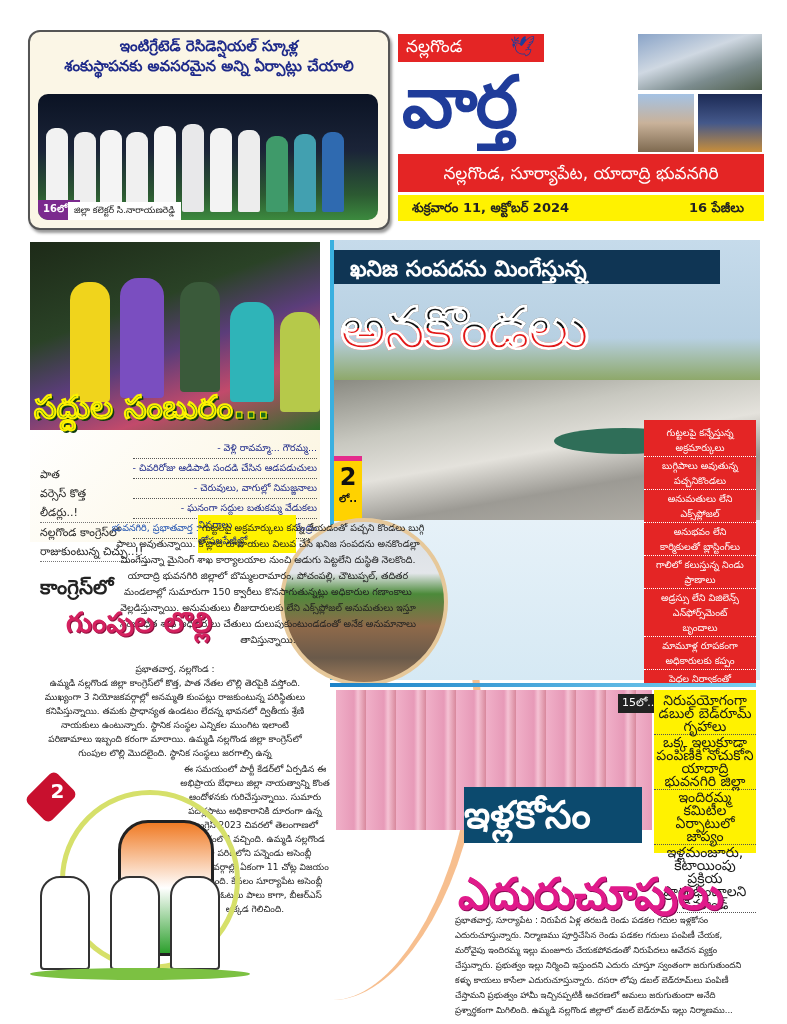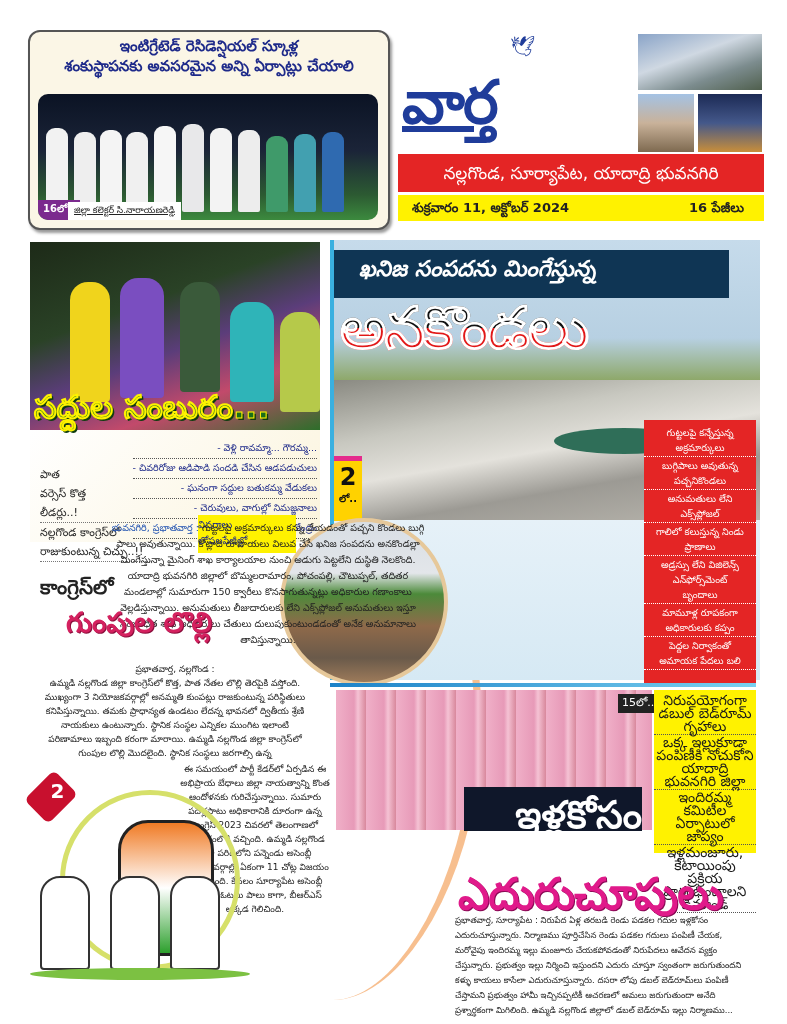--- a/index.html
+++ b/index.html
@@ -4,25 +4,25 @@
 <style>
   html,body{margin:0;padding:0;}
   body{width:787px;height:1024px;background:#fff;position:relative;overflow:hidden;font-family:"DejaVu Sans",sans-serif;color:#222;}
   .abs{position:absolute;}
   
   .event-box{left:28px;top:30px;width:358px;height:196px;border:2px solid #555;border-radius:12px;background:#fbf6e6;box-shadow:2px 3px 3px #999;}
   .event-title{left:0;right:0;top:4px;text-align:center;color:#1e2a8a;font-weight:bold;font-size:15px;line-height:20px;}
   .event-photo{left:8px;top:62px;width:340px;height:126px;border-radius:10px;background:linear-gradient(180deg,#0b1324 0%,#1b2438 45%,#2c5a32 80%,#3c8a3e 100%);overflow:hidden;}
   .person{position:absolute;bottom:8px;width:22px;border-radius:9px 9px 2px 2px;}
   .event-ref{left:0;bottom:0;background:#7b2a8e;color:#fff;font-size:10px;padding:3px 5px;font-weight:bold;}
-  .event-caption{left:30px;bottom:0;background:#fff;color:#222;font-size:9px;padding:3px 6px;text-decoration:underline;}
+  .event-caption{left:30px;bottom:0;background:#fff;color:#222;font-size:9px;padding:3px 6px;}
   
   .mast{left:398px;top:30px;width:368px;height:200px;}
   .mast-top-label{left:0;top:4px;background:#e42525;color:#fff;font-size:17px;padding:2px 8px;width:130px;}
-  .mast-logo{left:4px;top:26px;width:222px;height:92px;color:#1f3c9a;font-size:60px;font-weight:bold;line-height:92px;letter-spacing:-2px;text-decoration:underline;}
+  .mast-logo{left:4px;top:26px;width:222px;height:92px;color:#1f3c9a;font-size:72px;font-weight:bold;line-height:92px;letter-spacing:-2px;}
   .mast-underline{left:4px;top:130px;width:226px;height:8px;background:#1f3c9a;}
   .mast-img1{left:240px;top:4px;width:124px;height:56px;background:linear-gradient(160deg,#8aa4c8 0%,#cfd8e2 40%,#7c8c8e 70%,#4f5f4d 100%);}
   .mast-img2{left:240px;top:64px;width:56px;height:58px;background:linear-gradient(180deg,#a4c2e4 0%,#c9b29a 50%,#7e6a50 100%);}
   .mast-img3{left:300px;top:64px;width:64px;height:58px;background:linear-gradient(180deg,#1c2a55 0%,#44588a 50%,#c88e3a 100%);}
   .mast-districts{left:0;top:124px;width:366px;height:38px;background:#e42525;color:#fff;font-size:17px;line-height:38px;text-align:center;}
   .mast-date-bar{left:0;top:165px;width:366px;height:26px;background:#fff200;font-size:13px;font-weight:bold;line-height:26px;color:#222;}
   
   .fest-photo{left:30px;top:242px;width:290px;height:188px;background:linear-gradient(160deg,#1d2a18 0%,#2a4226 35%,#5b3d7a 55%,#c24a6b 75%,#2d6e2a 100%);overflow:hidden;}
   .fest-title{left:34px;top:388px;font-size:32px;font-weight:bold;color:#1a6e1a;-webkit-text-stroke:1px #fff200;text-shadow:2px 2px 0 #0f3d0f;}
   .fest-bg{left:30px;top:430px;width:290px;height:112px;background:linear-gradient(135deg,#fff 0%,#fbf4dc 100%);}
@@ -36,41 +36,41 @@
   .cong-title{left:66px;top:606px;font-size:28px;font-weight:bold;color:#d4215f;text-shadow:1px 1px 0 #8a0d3b;}
   .cong-body{left:40px;top:662px;width:270px;font-size:9px;line-height:14px;text-align:center;color:#222;}
   .cong-body2{left:180px;top:762px;width:150px;font-size:9px;line-height:14px;text-align:center;color:#222;}
   .cartoon{left:30px;top:780px;width:220px;height:210px;}
   .hand{left:88px;top:40px;width:90px;height:130px;border:3px solid #222;border-radius:30px 30px 20px 20px;background:linear-gradient(180deg,#f07b25 0%,#fff 50%,#2da02d 100%);}
   .figure{position:absolute;bottom:20px;width:46px;height:90px;background:#fff;border:2px solid #333;border-radius:20px 20px 4px 4px;}
   .badge2{left:34px;top:776px;width:34px;height:42px;background:#c8102e;color:#fff;font-weight:bold;font-size:20px;text-align:center;transform:rotate(45deg);border-radius:6px;}
   .badge2 span{display:block;transform:rotate(-45deg);}
   
   .lead{left:330px;top:240px;width:426px;height:440px;border-left:4px solid #3ab0e0;}
-  .lead-kicker{left:0;top:10px;width:370px;height:48px;background:#0f3554;color:#fff;font-size:22px;line-height:38px;padding-left:25px;font-weight:bold;font-style:italic;}
+  .lead-kicker{left:0;top:10px;width:370px;height:34px;background:#0f3554;color:#fff;font-size:22px;line-height:38px;padding-left:16px;font-weight:bold;}
   .lead-sky{left:0;top:0;width:426px;height:140px;background:linear-gradient(180deg,#c6dbeb 0%,#b7d0e2 70%,#8ea86a 100%);}
   .lead-title{left:6px;top:52px;font-size:58px;font-weight:bold;letter-spacing:-2px;line-height:72px;background:linear-gradient(180deg,#111 0%,#111 50%,#e21818 50%,#e21818 100%);-webkit-background-clip:text;background-clip:text;color:transparent;-webkit-text-stroke:1px #fff;}
   .lead-quarry{left:0;top:140px;width:426px;height:140px;background:linear-gradient(170deg,#8a8a82 0%,#c8c8c0 30%,#e4e2dc 50%,#9c9a94 70%,#b9b6ae 100%);}
   .pond{left:220px;top:48px;width:140px;height:26px;background:#2f6e58;border-radius:50%;}
   .lead-body-bg{left:0;top:280px;width:426px;height:160px;background:linear-gradient(180deg,#e6f1f8 0%,#d6e9f4 100%);}
   .lead-body{left:108px;top:520px;width:320px;font-size:9.5px;line-height:16px;color:#222;text-align:center;}
   .lead-dateline{color:#1e50b0;}
   .lead-box{left:644px;top:420px;width:112px;height:262px;background:#e42525;color:#fff;font-size:9.5px;text-align:center;line-height:15px;padding-top:4px;}
   .lead-box div{border-bottom:1px dotted #fff;padding:1px 12px;}
   .lead-ref{left:334px;top:456px;width:28px;height:60px;background:#ffd200;border-top:5px solid #e42b8c;text-align:center;}
   .lead-ref b{display:block;font-size:24px;line-height:32px;color:#111;}
   .lead-ref i{display:block;font-size:10px;color:#111;font-style:normal;font-weight:bold;}
   .circle-photo{left:280px;top:518px;width:160px;height:160px;border-radius:50%;border:4px solid #e6c89a;background:linear-gradient(180deg,#d8dee4 0%,#e3e6ea 32%,#4c8a3a 45%,#8f6a4a 65%,#6a5a4a 85%,#9c7a5a 100%);}
   .bottom-bar{left:330px;top:683px;width:426px;height:4px;background:linear-gradient(90deg,#1b82c8,#7ad0f0);}
   
   .house-photo{left:336px;top:690px;width:316px;height:140px;background:repeating-linear-gradient(90deg,#f0b0c8 0px,#e79ab8 18px,#f5c2d4 22px,#d8889c 30px),#f0b0c8;}
   .house-ref{left:618px;top:694px;background:#222;color:#fff;font-size:11px;padding:2px 4px;}
   .house-box{left:654px;top:690px;width:102px;height:160px;background:#fff200;color:#1a1a1a;font-size:14px;text-align:center;line-height:13px;padding-top:3px;}
   .house-box div{border-bottom:1px dotted #555;padding:1px 2px;}
-  .house-kicker{left:464px;top:787px;width:178px;height:44px;background:#0f172a;color:#fff;font-size:38px;font-weight:bold;line-height:56px;text-align:right;}
+  .house-kicker{left:464px;top:787px;width:178px;height:56px;background:#0c4a6e;color:#fff;font-size:38px;font-weight:bold;line-height:56px;text-align:left;}
   .house-title{left:458px;top:845px;font-size:44px;font-weight:bold;color:#e01a8a;text-shadow:1px 1px 0 #8a0a55;letter-spacing:-1px;margin-top:23px;}
   .house-body{left:455px;top:913px;width:300px;font-size:8.5px;line-height:15px;color:#222;}
   .swoosh{left:250px;top:560px;width:220px;height:440px;border-right:8px solid #f4a460;border-radius:0 60% 60% 0;transform:skewX(-8deg);opacity:.7;}
 </style>
 </head>
 <body>
 
 <div class="abs event-box">
   <div class="abs event-title">
     <div>ఇంటిగ్రేటెడ్ రెసిడెన్షియల్ స్కూళ్ల</div>
@@ -87,20 +87,21 @@
     <div class="person" style="left:200px;height:82px;background:#ededed;"></div>
     <div class="person" style="left:228px;height:76px;background:#3f9a6a;"></div>
     <div class="person" style="left:256px;height:78px;background:#42a0b0;"></div>
     <div class="person" style="left:284px;height:80px;background:#2f6ab0;"></div>
     <div class="abs event-ref">16లో..</div>
     <div class="abs event-caption">జిల్లా కలెక్టర్ సి.నారాయణరెడ్డి</div>
   </div>
 </div>
 
 <div class="abs mast">
+  <div class="abs mast-top-label">నల్లగొండ</div>
   <div class="abs" style="left:112px;top:4px;font-size:20px;color:#1f3c9a;">🕊</div>
   <div class="abs mast-logo">వార్త</div>
   <div class="abs mast-underline"></div>
   <div class="abs mast-img1"></div>
   <div class="abs mast-img2"></div>
   <div class="abs mast-img3"></div>
   <div class="abs mast-districts">నల్లగొండ, సూర్యాపేట, యాదాద్రి భువనగిరి</div>
   <div class="abs mast-date-bar">
     <span style="position:absolute;left:14px;">శుక్రవారం 11, అక్టోబర్ 2024</span>
     <span style="position:absolute;right:20px;">16 పేజీలు</span>
@@ -112,22 +113,22 @@
   <div class="abs" style="left:90px;top:36px;width:44px;height:120px;background:#7a4ec0;border-radius:18px 18px 4px 4px;"></div>
   <div class="abs" style="left:150px;top:40px;width:40px;height:110px;background:#3a5a3a;border-radius:18px 18px 4px 4px;"></div>
   <div class="abs" style="left:200px;top:60px;width:44px;height:100px;background:#2fb4b8;border-radius:18px 18px 4px 4px;"></div>
   <div class="abs" style="left:250px;top:70px;width:40px;height:100px;background:#b6c94a;border-radius:18px 18px 4px 4px;"></div>
 </div>
 <div class="abs fest-bg"></div>
 <div class="abs fest-title">సద్దుల సంబురం...</div>
 <div class="abs fest-points">
   <div class="fest-point">- వెళ్లి రావమ్మా... గౌరమ్మ...</div>
   <div class="fest-point">- చివరిరోజు ఆడిపాడి సందడి చేసిన ఆడపడుచులు</div>
+  <div class="fest-point">- చెరువులు, వాగుల్లో నిమజ్జనాలు</div>
   <div class="fest-point">- ఘనంగా సద్దుల బతుకమ్మ వేడుకలు</div>
-  <div class="fest-point">- చెరువులు, వాగుల్లో నిమజ్జనాలు</div>
   <div class="fest-point">- సందడిగా మారిన జిల్లా కేంద్రం</div>
 </div>
 <div class="abs fest-more">
   <div>వివరాలు</div>
   <div>లోపలపేజీల్లో...</div>
 </div>
 <div class="abs teaser">
   <div style="border:none;">పాత</div>
   <div style="border:none;">వర్సెస్ కొత్త</div>
   <div>లీడర్లు..!</div>
@@ -152,20 +153,21 @@
 </div>
 <div class="abs circle-photo"></div>
 <div class="abs lead-body">
   <span class="lead-dateline">భువనగిరి, ప్రభాతవార్త :</span>
   <span>గుట్టలపై అక్రమార్కులు కన్ను వేయడంతో పచ్చని కొండలు బుగ్గి పాలు అవుతున్నాయి. కోట్లాది రూపాయలు విలువ చేసే ఖనిజ సంపదను అనకొండల్లా మింగేస్తున్నా మైనింగ్ శాఖ కార్యాలయాల నుంచి అడుగు పెట్టలేని దుస్థితి నెలకొంది. యాదాద్రి భువనగిరి జిల్లాలో బొమ్మలరామారం, పోచంపల్లి, చౌటుప్పల్, తదితర మండలాల్లో సుమారుగా 150 క్వారీలు కొనసాగుతున్నట్లు అధికారుల గణాంకాలు వెల్లడిస్తున్నాయి. అనుమతులు లీజుదారులకు లేని ఎక్స్‌ప్లోజల్ అనుమతులు ఇస్తూ సంబంధిత శాఖ అధికారులు చేతులు దులుపుకుంటుండడంతో అనేక అనుమానాలు తావిస్తున్నాయి.</span>
 </div>
 <div class="abs lead-box">
   <div>గుట్టలపై కన్నేస్తున్న అక్రమార్కులు</div>
   <div>బుగ్గిపాలు అవుతున్న పచ్చనికొండలు</div>
   <div>అనుమతులు లేని ఎక్స్‌ప్లోజల్</div>
+  <div>అనుభవం లేని కార్మికులతో బ్లాస్టింగ్‌లు</div>
   <div>గాలిలో కలుస్తున్న నిండు ప్రాణాలు</div>
   <div>అడ్రస్సు లేని విజిలెన్స్ ఎన్‌ఫోర్స్‌మెంట్ బృందాలు</div>
   <div>మామూళ్ల రూపకంగా అధికారులకు కప్పం</div>
   <div>పెద్దల నిర్వాకంతో అమాయక పేదలు బలి</div>
 </div>
 <div class="abs bottom-bar"></div>
 
 <div class="abs cong-kicker">కాంగ్రెస్‌లో</div>
 <div class="abs cong-title">గుంపుల లొల్లి</div>
 <div class="abs cong-body">

